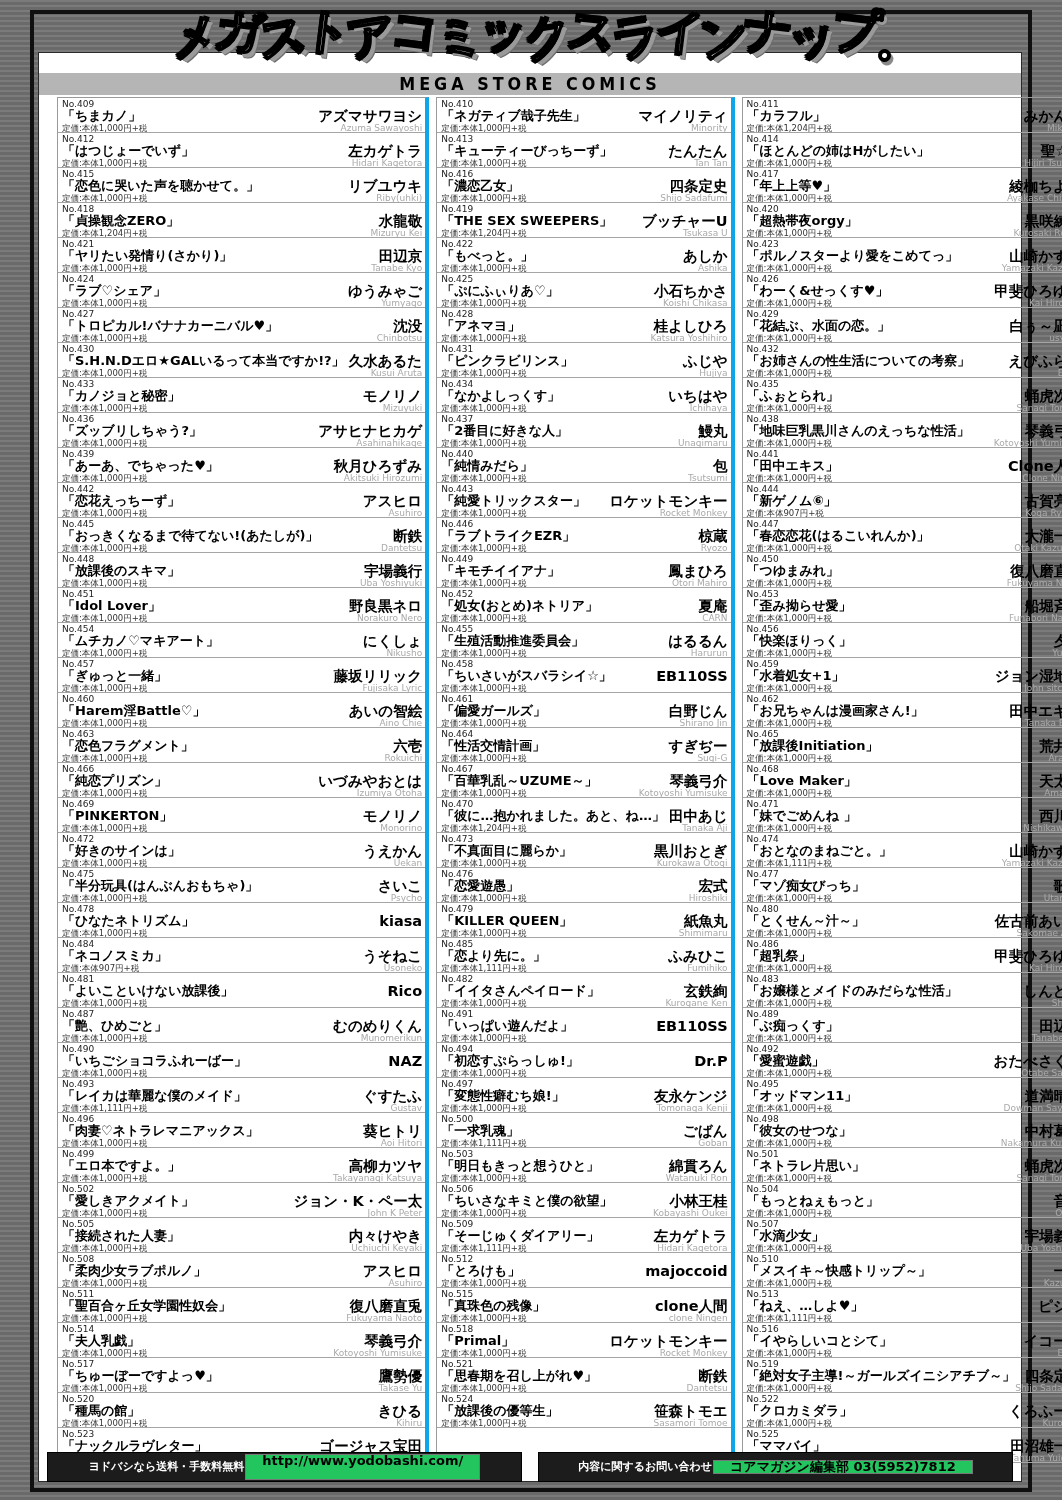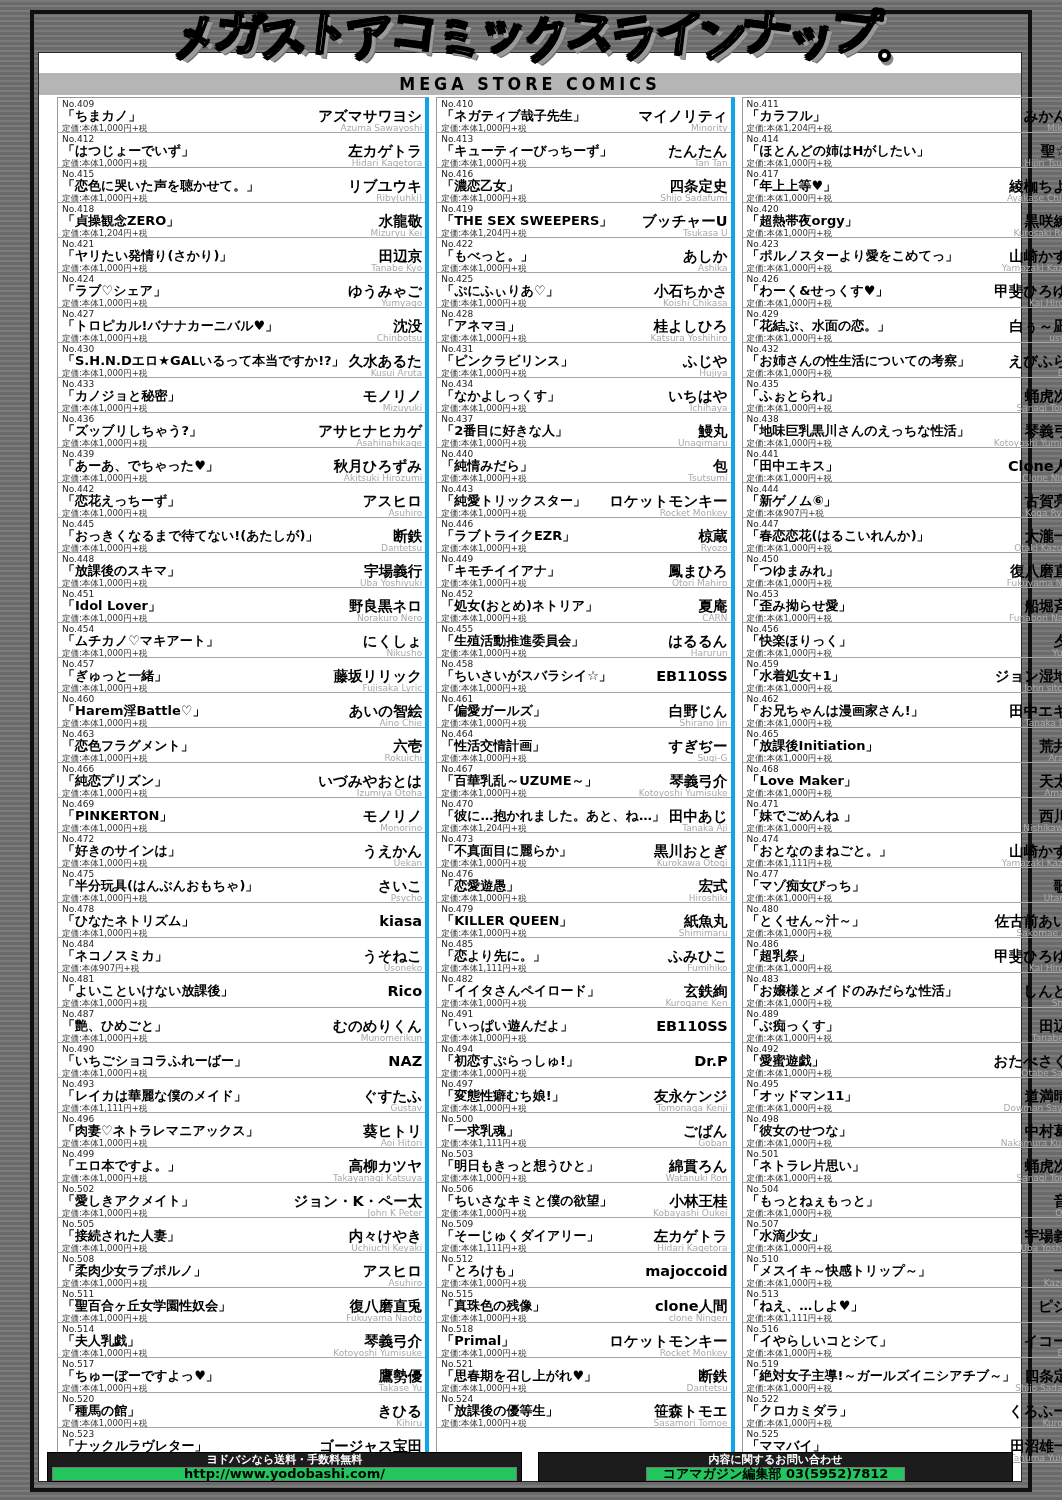--- a/index.html
+++ b/index.html
@@ -68,21 +68,21 @@
             white-space:nowrap; padding-left:4px; }
   .romaji { grid-column:2; grid-row:3; font-size:9px; line-height:9px; color:#aaa;
             text-align:right; white-space:nowrap; }
   
   .footer {
     position:absolute; left:8px; right:8px; bottom:-1px;
     display:flex; gap:16px; z-index:4;
   }
   .fbox {
     flex:1 1 0; height:30px; background:#1c1c1c; border:1px solid #000;
-    display:flex; flex-direction:column; align-items:center; justify-content:center;
+    display:flex; flex-direction:row; align-items:center; justify-content:center;
     gap:1px; padding:1px 4px;
   }
   .fbox .l1 { color:#fff; font-size:11px; font-weight:bold; line-height:12px; white-space:nowrap; }
   .fbox .l2 {
     background:#22c55e; color:#000; font-size:13px; font-weight:bold; line-height:12px;
     padding:0 16px; border:1px solid #777; white-space:nowrap;
   }
   .fbox[data-wide] .l2 { align-self:stretch; text-align:center; }
 </style>
 </head>

